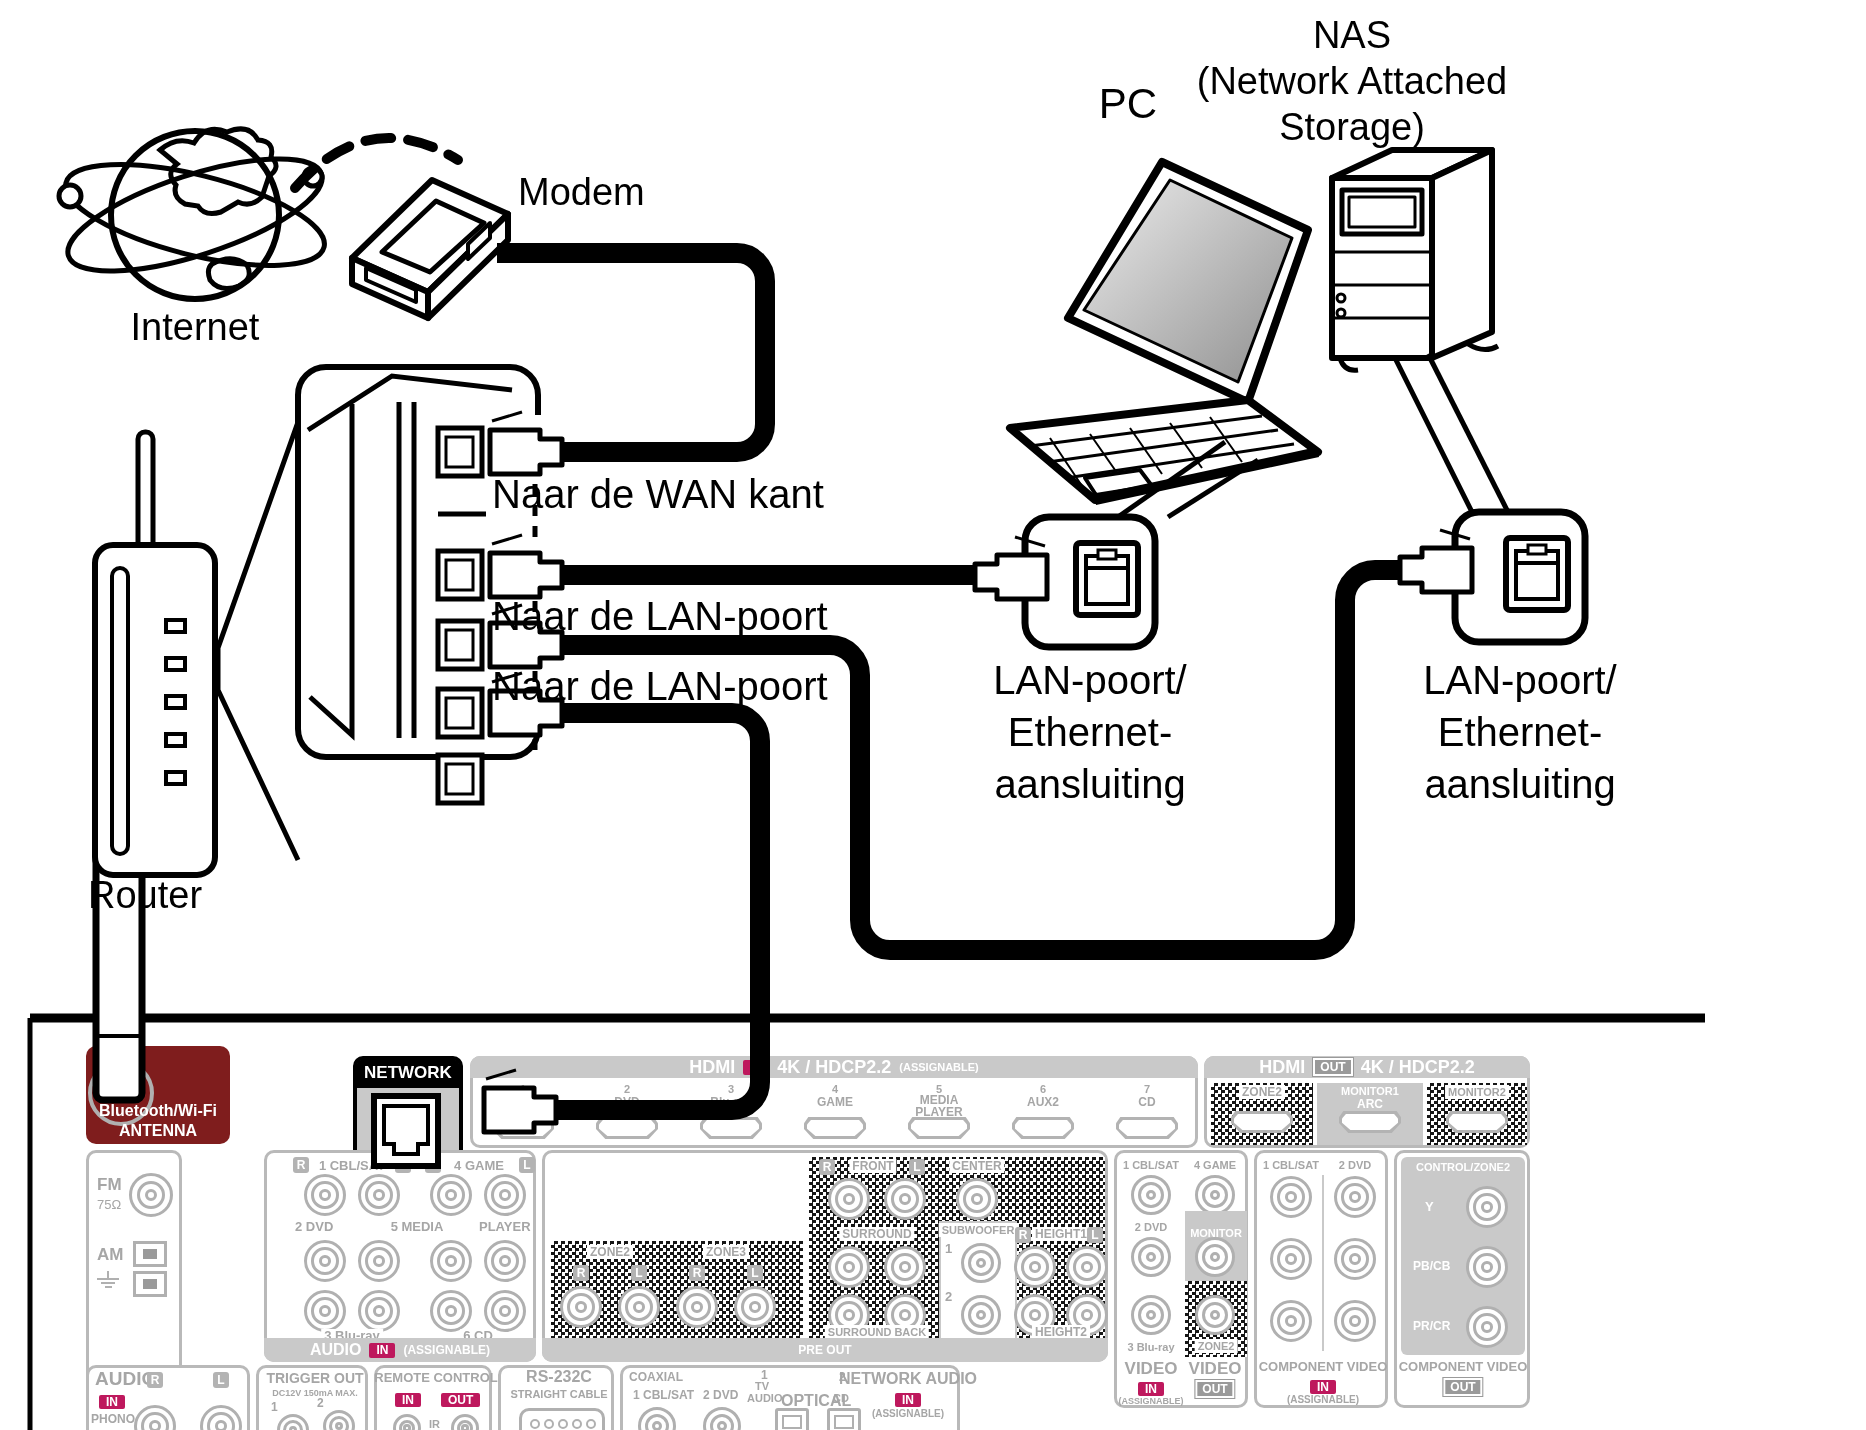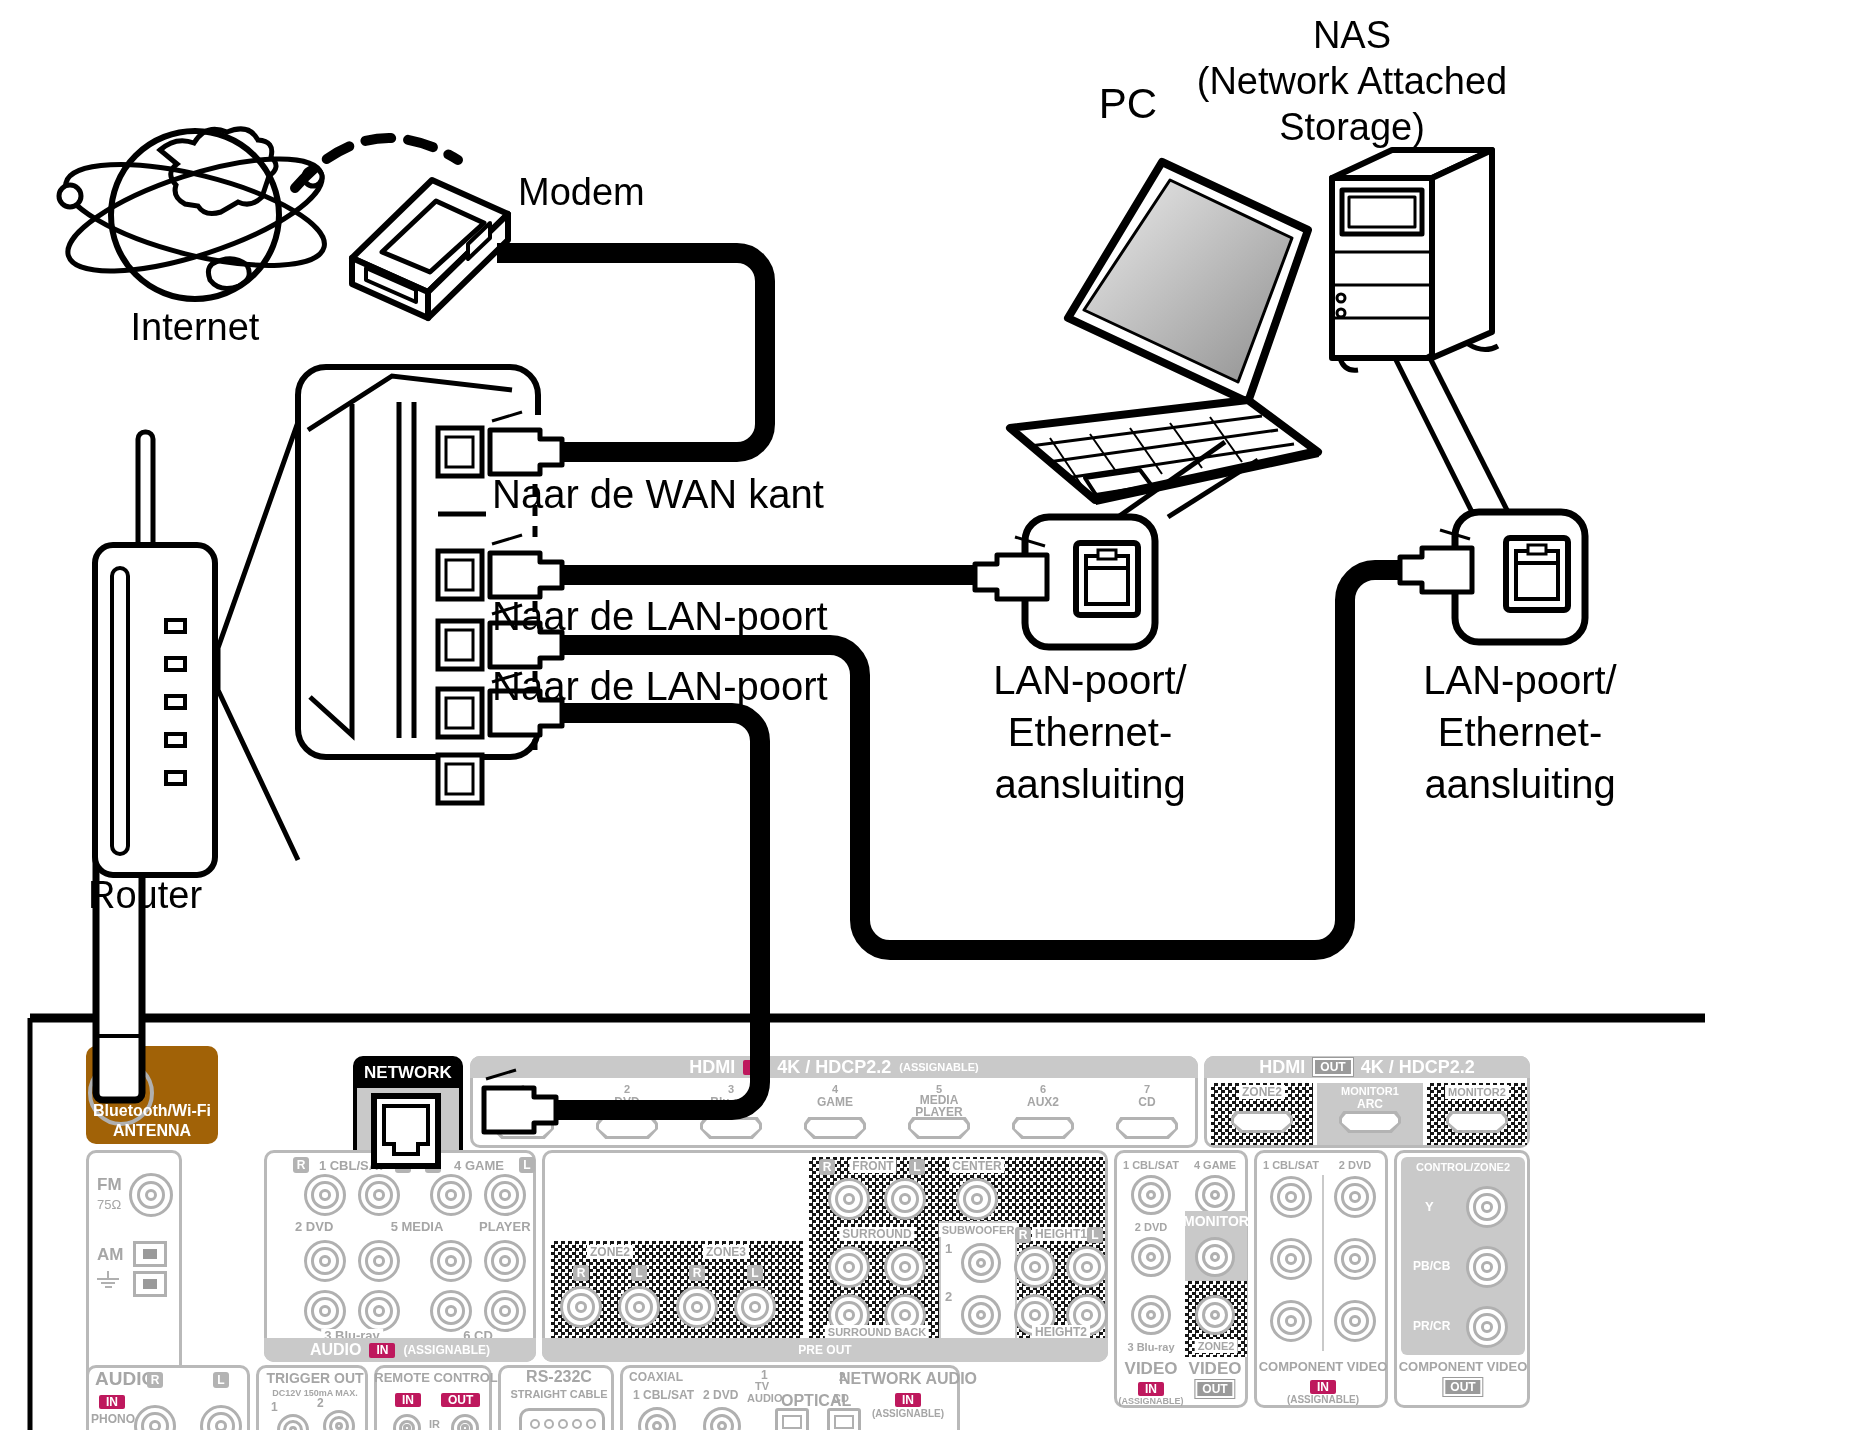--- a/index.html
+++ b/index.html
@@ -52,21 +52,21 @@
     linear-gradient(#b0b0b0,#b0b0b0) 10px 0/2px 7px no-repeat,
     linear-gradient(#b0b0b0,#b0b0b0) 0 7px/22px 2px no-repeat,
     linear-gradient(#b0b0b0,#b0b0b0) 4px 11px/14px 2px no-repeat,
     linear-gradient(#b0b0b0,#b0b0b0) 8px 15px/7px 2px no-repeat}
 </style>
 </head>
 <body>
 
 <div id="stage">
 
-  <div class="abs" style="left:86px;top:1046px;width:132px;height:98px;background:#a16207;border-radius:10px">
+  <div class="abs" style="left:86px;top:1046px;width:144px;height:98px;background:#7f1d1d;border-radius:10px">
     <div style="position:absolute;left:2px;top:14px;width:58px;height:58px;border:4px solid #b0b0b0;border-radius:50%"></div>
     <div class="lbl w b cen" style="left:0;right:0;bottom:24px;font-size:16px">Bluetooth/Wi-Fi</div>
     <div class="lbl w b cen" style="left:0;right:0;bottom:4px;font-size:16px">ANTENNA</div>
   </div>
 
   <div class="abs" style="left:353px;top:1056px;width:110px;height:130px;background:#c9c9c9;border:4px solid #000;border-radius:10px;box-sizing:border-box">
     <div class="w b cen" style="position:absolute;left:0;right:0;top:0;height:28px;line-height:26px;background:#000;font-size:17px;border-radius:4px 4px 0 0">NETWORK</div>
   </div>
 
   <div class="sec" style="left:470px;top:1056px;width:728px;height:92px">
@@ -235,21 +235,21 @@
   </div>
 
   <div class="sec" style="left:1114px;top:1150px;width:134px;height:258px">
     <div class="lbl g b cx" style="left:34px;top:6px;font-size:11px">1 CBL/SAT</div>
     <div class="lbl g b cx" style="left:98px;top:6px;font-size:11px">4 GAME</div>
     <div class="rca" style="left:34px;top:42px;width:40px;height:40px"></div>
     <div class="rca" style="left:98px;top:42px;width:40px;height:40px"></div>
     <div class="lbl g b cx" style="left:34px;top:68px;font-size:11px">2 DVD</div>
     <div class="rca" style="left:34px;top:104px;width:40px;height:40px"></div>
     <div class="abs" style="left:68px;top:58px;width:62px;height:70px;background:#c9c9c9">
-      <div class="lbl w b cx" style="left:31px;top:2px;font-size:14px">MONITOR</div>
+      <div class="lbl w b cx" style="left:31px;top:16px;font-size:11px">MONITOR</div>
     </div>
     <div class="rca" style="left:98px;top:104px;width:40px;height:40px"></div>
     <div class="abs xh" style="left:68px;top:128px;width:62px;height:76px">
       <div class="chip" style="left:31px;top:58px;font-size:11px">ZONE2</div>
     </div>
     <div class="rca" style="left:98px;top:162px;width:40px;height:40px"></div>
     <div class="rca" style="left:34px;top:162px;width:40px;height:40px"></div>
     <div class="lbl g b cx" style="left:34px;top:188px;font-size:11px">3 Blu-ray</div>
     <div class="lbl g b cx" style="left:34px;top:206px;font-size:17px">VIDEO</div>
     <div class="lbl cx" style="left:34px;top:226px"><span class="badge">IN</span></div>

